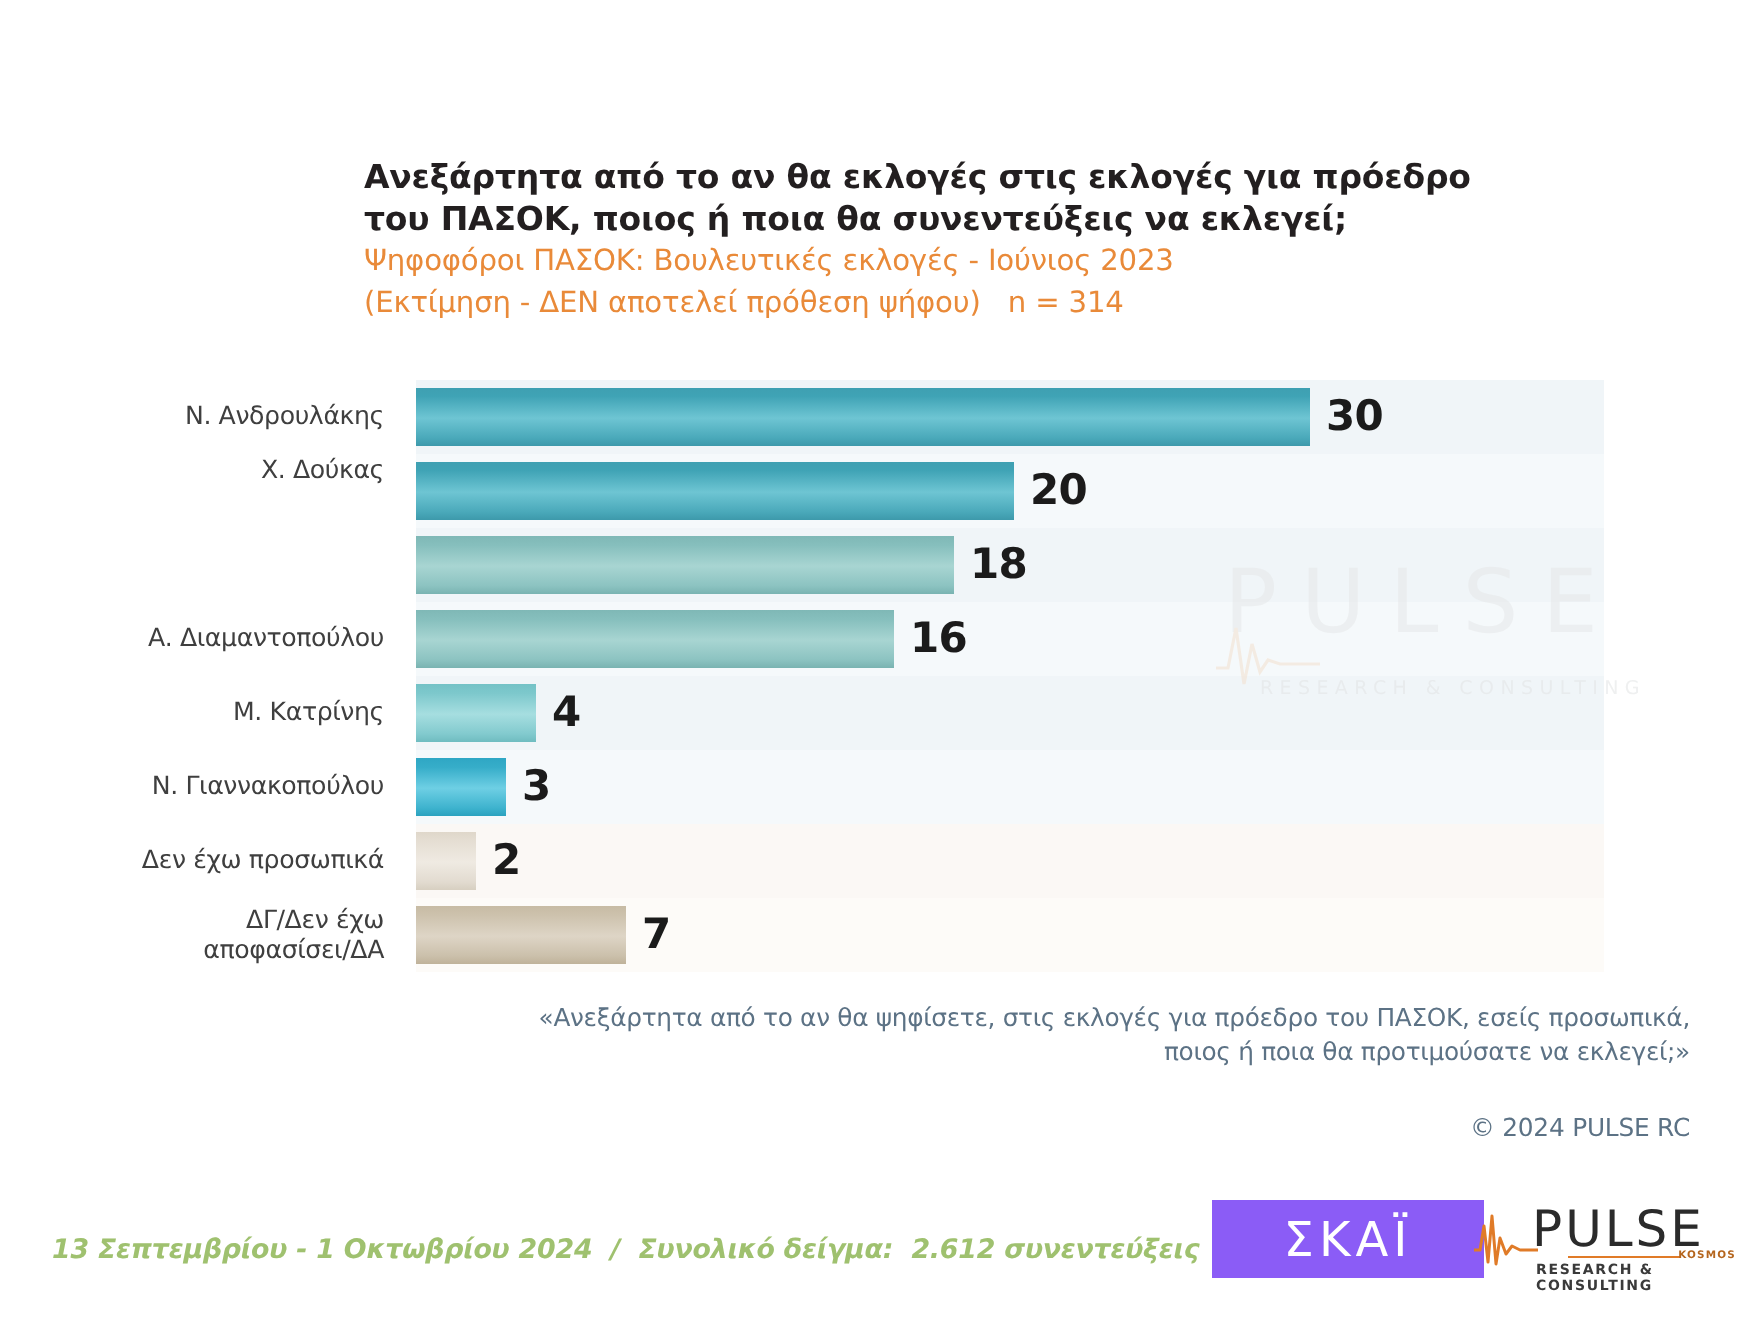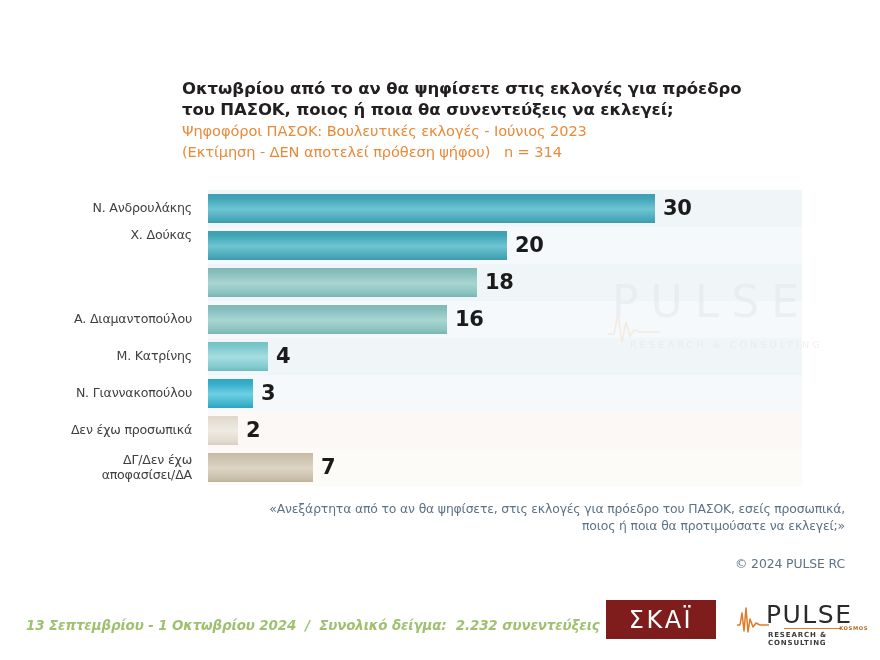--- a/index.html
+++ b/index.html
@@ -199,23 +199,23 @@
     font-weight: bold;
     color: #9fc16f;
     letter-spacing: -0.1px;
     white-space: pre;
   }
 
   .logo-skai {
     position: absolute;
     left: 606px;
     top: 600px;
-    width: 110px;
+    width: 136px;
     height: 39px;
-    background: #7f1d1d;
+    background: #8b5cf6;
     display: flex;
     align-items: center;
     justify-content: center;
   }
   .logo-skai-text {
     color: #ffffff;
     font-size: 24px;
     font-weight: 500;
     letter-spacing: 2.5px;
     line-height: 26px;
@@ -272,21 +272,21 @@
     color: #3a3a3a;
     letter-spacing: 0.85px;
   }
 </style>
 </head>
 <body>
 
 <div id="page">
 
   <div class="header">
-    <div class="title-line">Οκτωβρίου από το αν θα ψηφίσετε στις εκλογές για πρόεδρο</div>
+    <div class="title-line">Ανεξάρτητα από το αν θα εκλογές στις εκλογές για πρόεδρο</div>
     <div class="title-line">του ΠΑΣΟΚ, ποιος ή ποια θα συνεντεύξεις να εκλεγεί;</div>
     <div class="subtitle-line">Ψηφοφόροι ΠΑΣΟΚ: Βουλευτικές εκλογές - Ιούνιος 2023</div>
     <div class="subtitle-line second">(Εκτίμηση - ΔΕΝ αποτελεί πρόθεση ψήφου)   n = 314</div>
   </div>
 
   <div class="chart">
 
     <div class="plot-bg">
       <div class="band blue" style="top:0px"></div>
       <div class="band blue alt" style="top:37px"></div>
@@ -376,21 +376,21 @@
 
     </div>
   </div>
 
   <div class="footnote">
     <div>«Ανεξάρτητα από το αν θα ψηφίσετε, στις εκλογές για πρόεδρο του ΠΑΣΟΚ, εσείς προσωπικά,</div>
     <div>ποιος ή ποια θα προτιμούσατε να εκλεγεί;»</div>
   </div>
   <div class="copyright">© 2024 PULSE RC</div>
 
-  <div class="bottom-date">13 Σεπτεμβρίου - 1 Οκτωβρίου 2024  /  Συνολικό δείγμα:  2.232 συνεντεύξεις</div>
+  <div class="bottom-date">13 Σεπτεμβρίου - 1 Οκτωβρίου 2024  /  Συνολικό δείγμα:  2.612 συνεντεύξεις</div>
 
   <div class="logo-skai">
     <span class="logo-skai-text">ΣΚΑΪ</span>
   </div>
 
   <div class="logo-pulse">
     <svg class="pulse-wave" viewBox="0 0 34 30">
       <polyline points="1,20 4,20 6,8 8,26 10,3 12,27 14,14 17,22 20,18 24,20 33,20" fill="none" stroke="#e07b28" stroke-width="1.5" stroke-linejoin="round"></polyline>
     </svg>
     <div class="pulse-word">PULSE</div>

